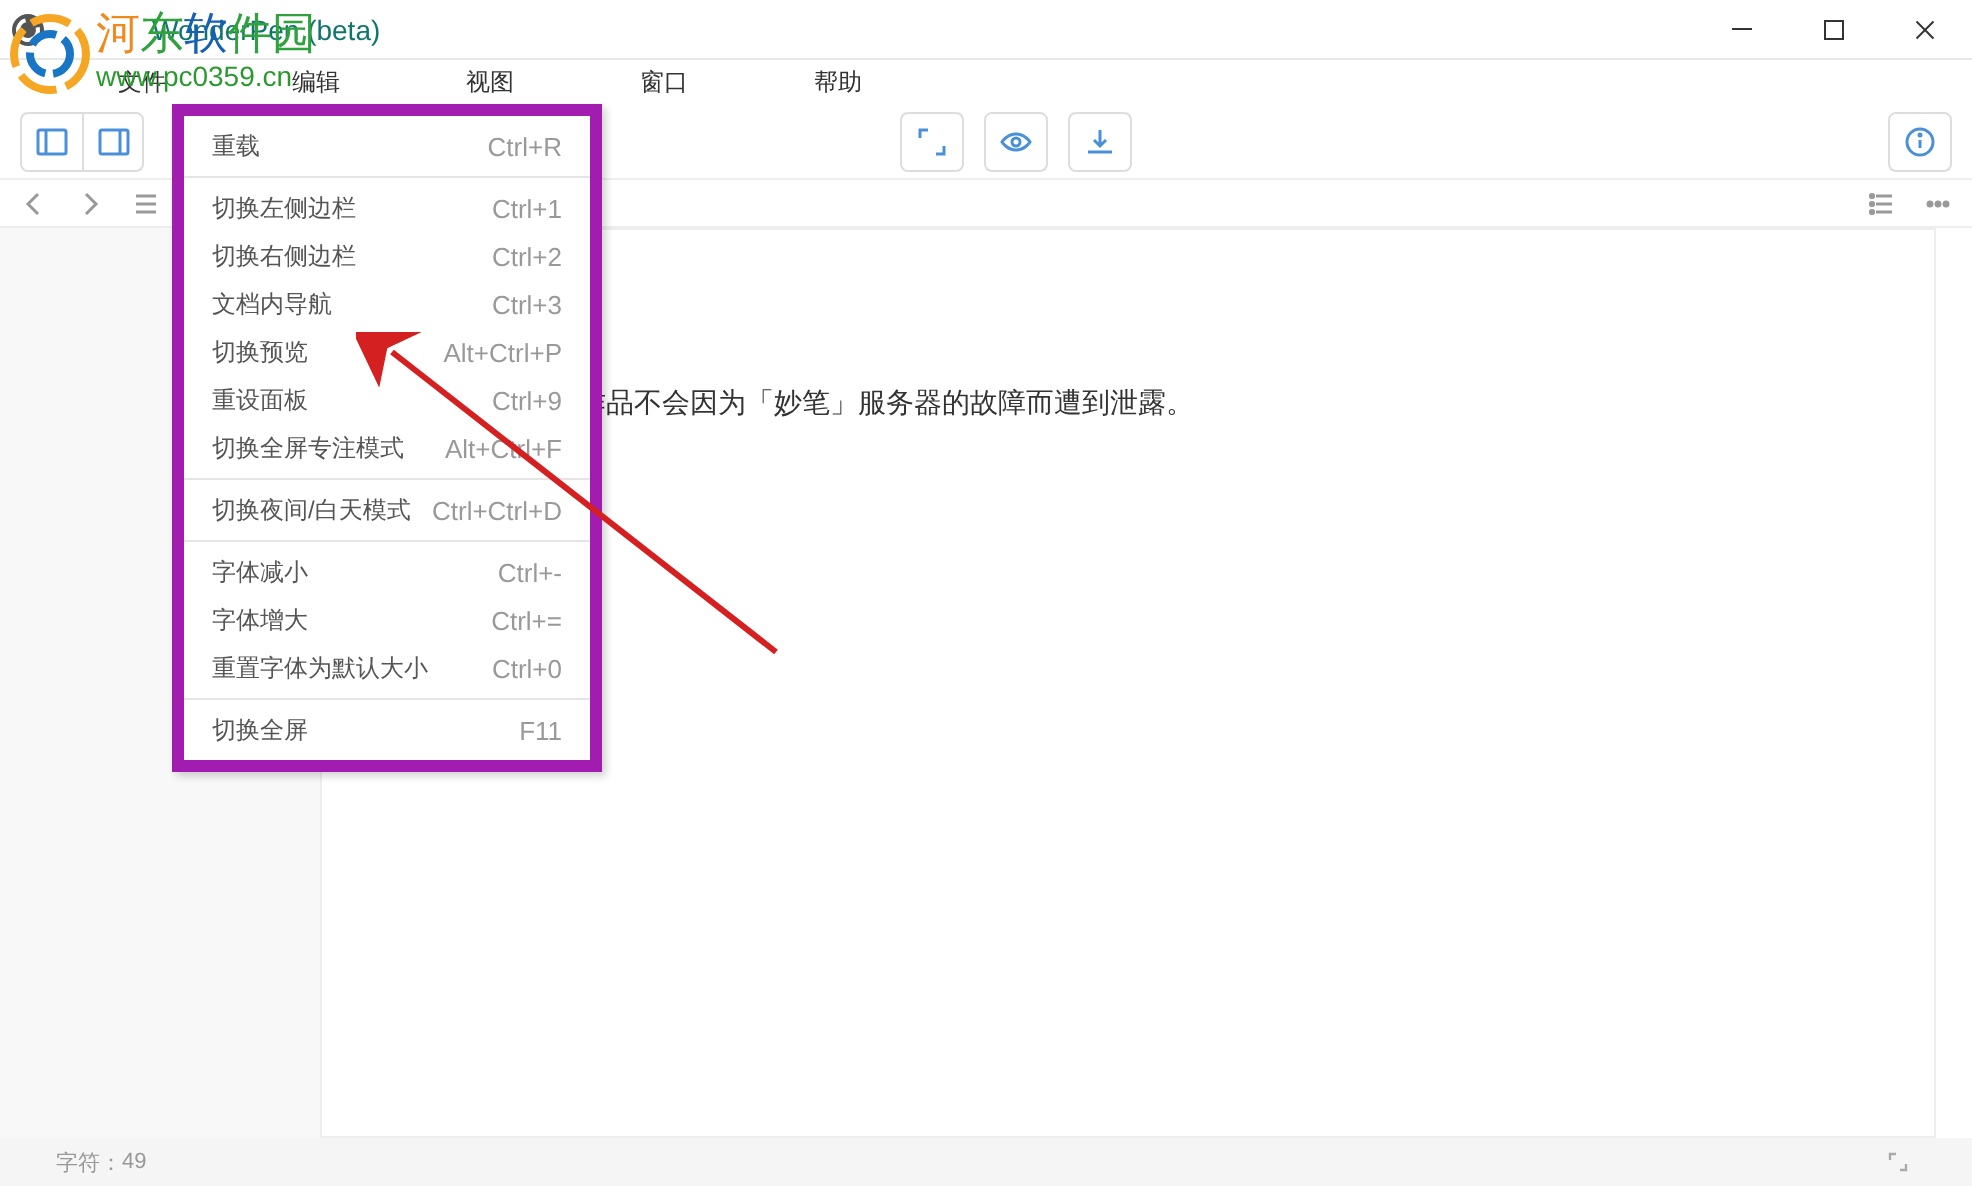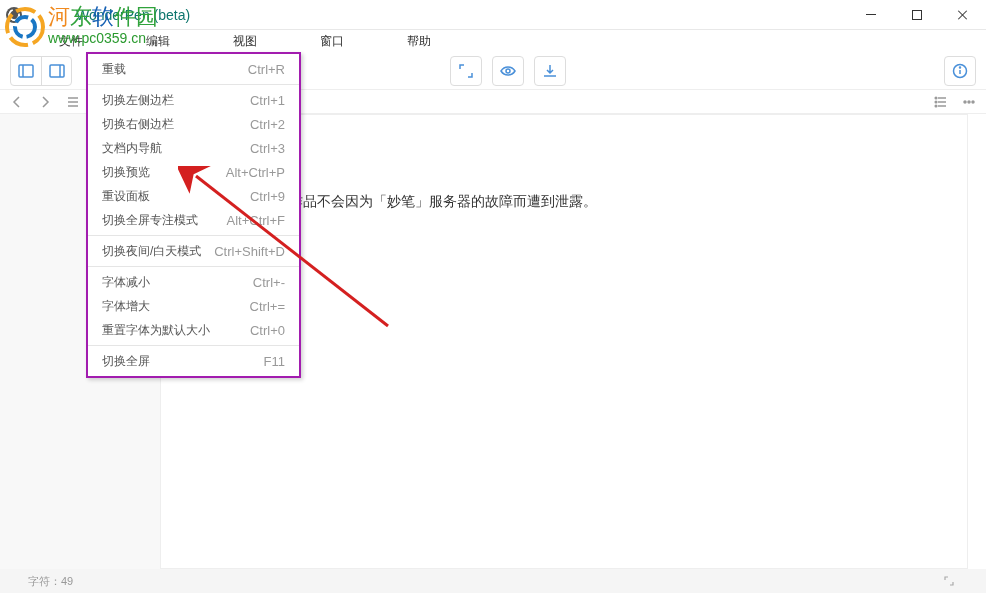--- a/index.html
+++ b/index.html
@@ -29,21 +29,21 @@
 .tool-spacer { flex: 1; }
 
 .subbar { height: 24px; display: flex; align-items: center; padding: 0 6px; gap: 6px; border-bottom: 1px solid #eee; }
 .sub-btn { width: 22px; height: 20px; display: flex; align-items: center; justify-content: center; cursor: pointer; color: #999; }
 .sub-btn svg { width: 14px; height: 14px; stroke: currentColor; fill: none; stroke-width: 1.5; }
 .sub-spacer { flex: 1; }
 
 .content { position: absolute; left: 160px; right: 18px; top: 114px; bottom: 24px; background: #fff; border: 1px solid #eee; padding: 78px 16px 16px 16px; font-size: 14px; color: #333; }
 .content-bg { position: absolute; left: 0; right: 18px; top: 114px; bottom: 24px; background: #f8f8f8; }
 
-.dropdown { position: absolute; left: 86px; top: 52px; width: 215px; background: #fff; border: 2px solid #a21caf; box-shadow: 2px 2px 4px rgba(0,0,0,.18); z-index: 20; padding: 3px 0; }
+.dropdown { position: absolute; left: 86px; top: 52px; width: 215px; background: #fff; border: 6px solid #a21caf; box-shadow: 2px 2px 4px rgba(0,0,0,.18); z-index: 20; padding: 3px 0; }
 .dd-item { display: flex; justify-content: space-between; align-items: center; height: 24px; padding: 0 14px; font-size: 12px; color: #555; cursor: pointer; }
 .dd-short { color: #999; font-size: 13px; }
 .dd-sep { height: 1px; background: #e5e5e5; margin: 3px 0; }
 
 .statusbar { position: absolute; left: 0; right: 0; bottom: 0; height: 24px; background: #f5f5f5; display: flex; align-items: center; padding: 0 28px; font-size: 11px; color: #999; }
 .status-spacer { flex: 1; }
 .status-icon { width: 18px; height: 18px; display: flex; align-items: center; justify-content: center; cursor: pointer; margin-left: 6px; }
 
 .arrow-annot { position: absolute; left: 178px; top: 166px; z-index: 30; pointer-events: none; }
 
@@ -213,21 +213,21 @@
       <span>重设面板</span>
       <span class="dd-short">Ctrl+9</span>
     </div>
   <div class="dd-item">
       <span>切换全屏专注模式</span>
       <span class="dd-short">Alt+Ctrl+F</span>
     </div>
   <div class="dd-sep"></div>
   <div class="dd-item">
       <span>切换夜间/白天模式</span>
-      <span class="dd-short">Ctrl+Shift+D</span>
+      <span class="dd-short">Ctrl+Ctrl+D</span>
     </div>
   <div class="dd-sep"></div>
   <div class="dd-item">
       <span>字体减小</span>
       <span class="dd-short">Ctrl+-</span>
     </div>
   <div class="dd-item">
       <span>字体增大</span>
       <span class="dd-short">Ctrl+=</span>
     </div>

